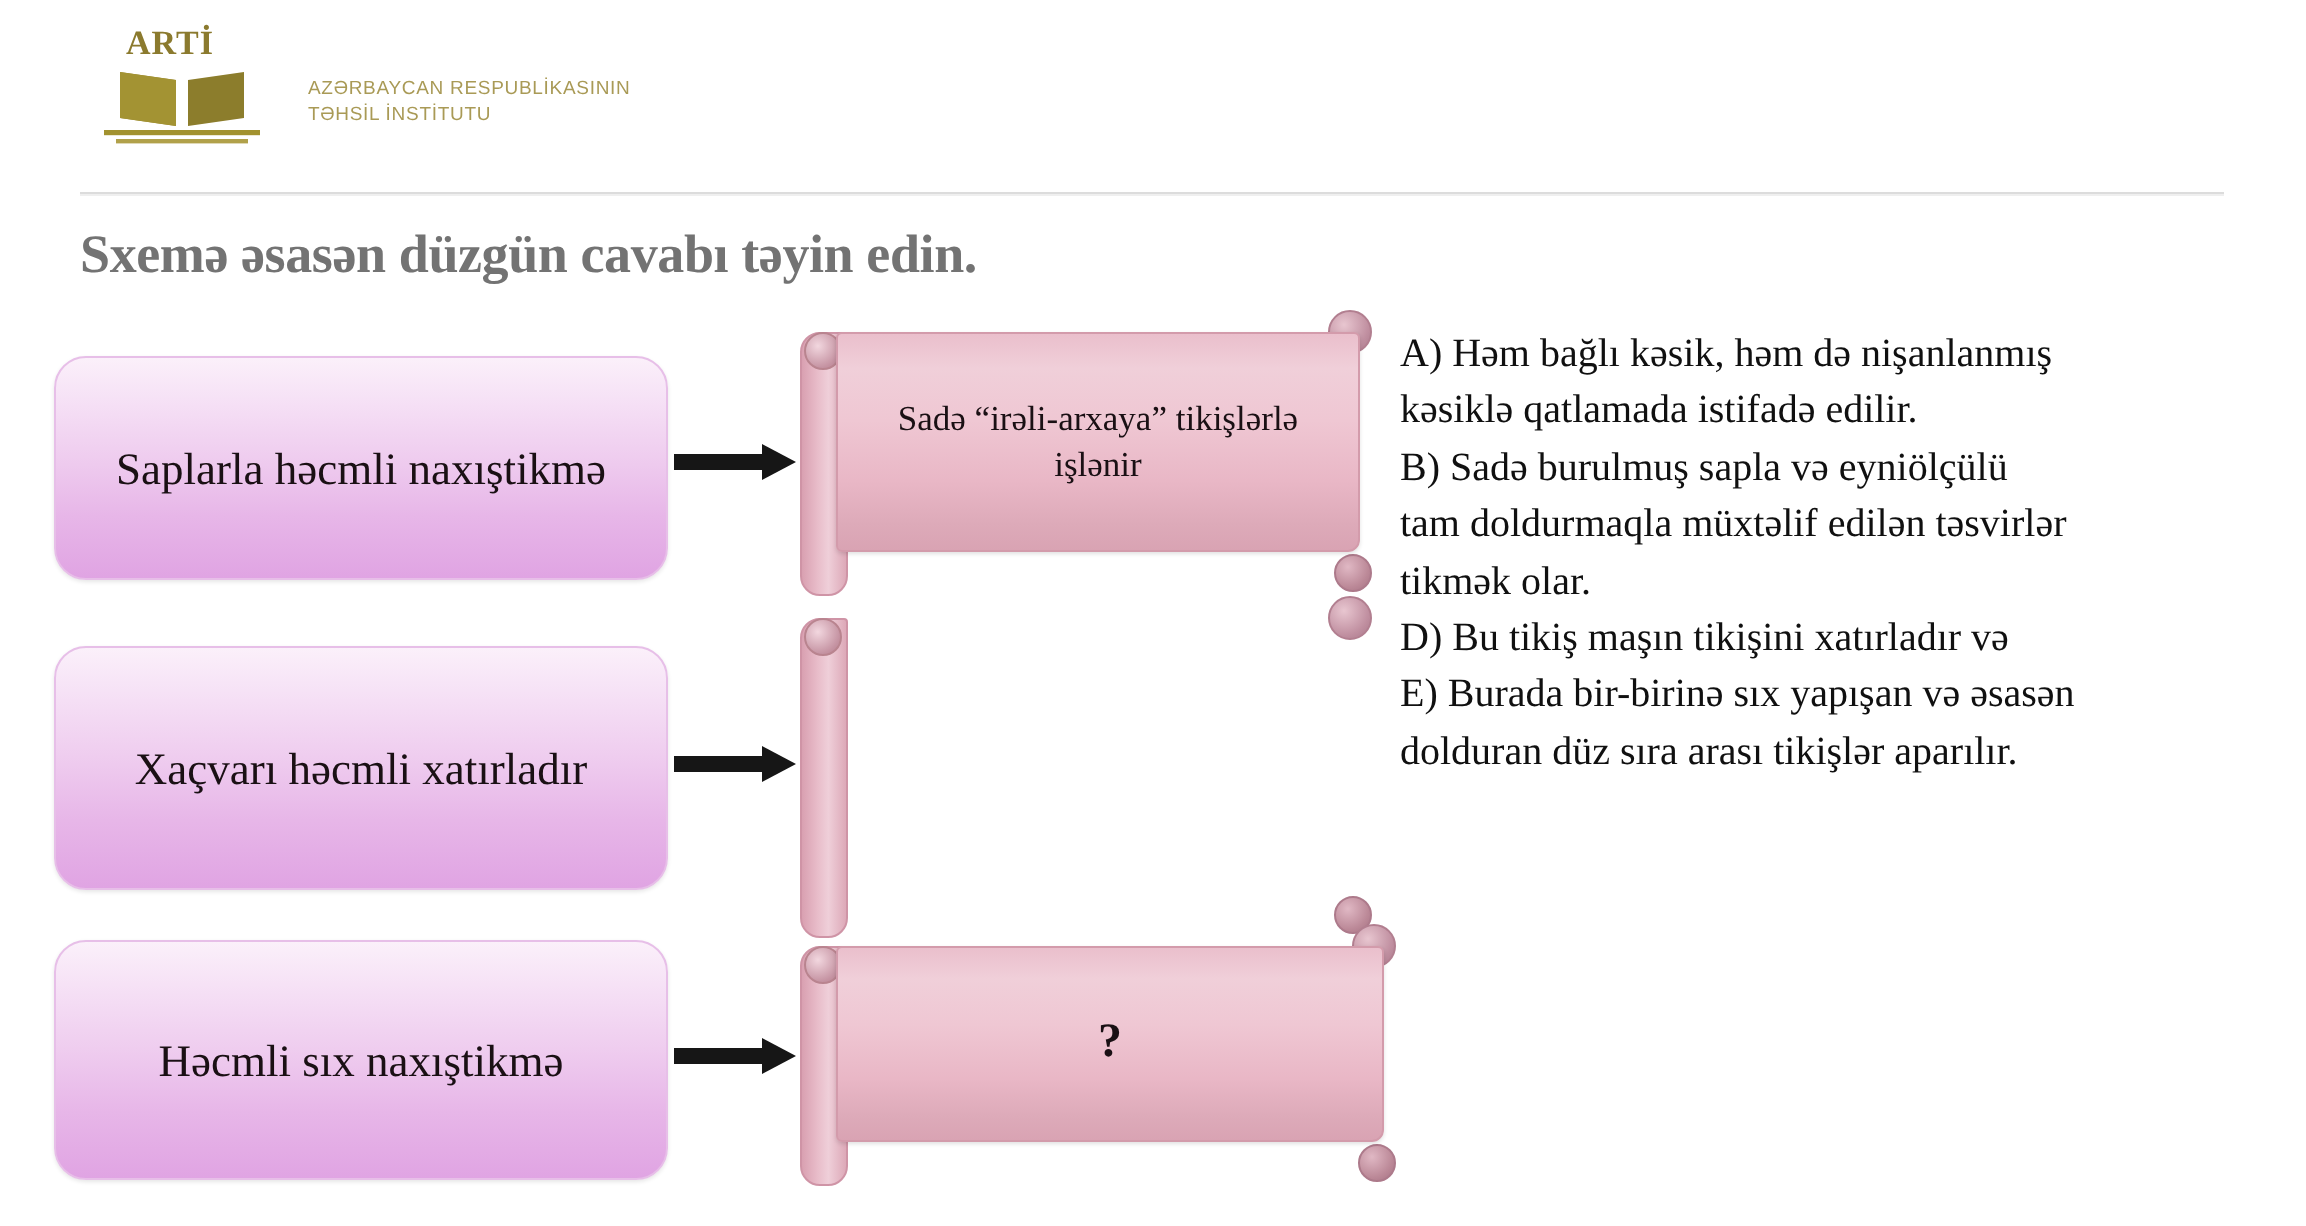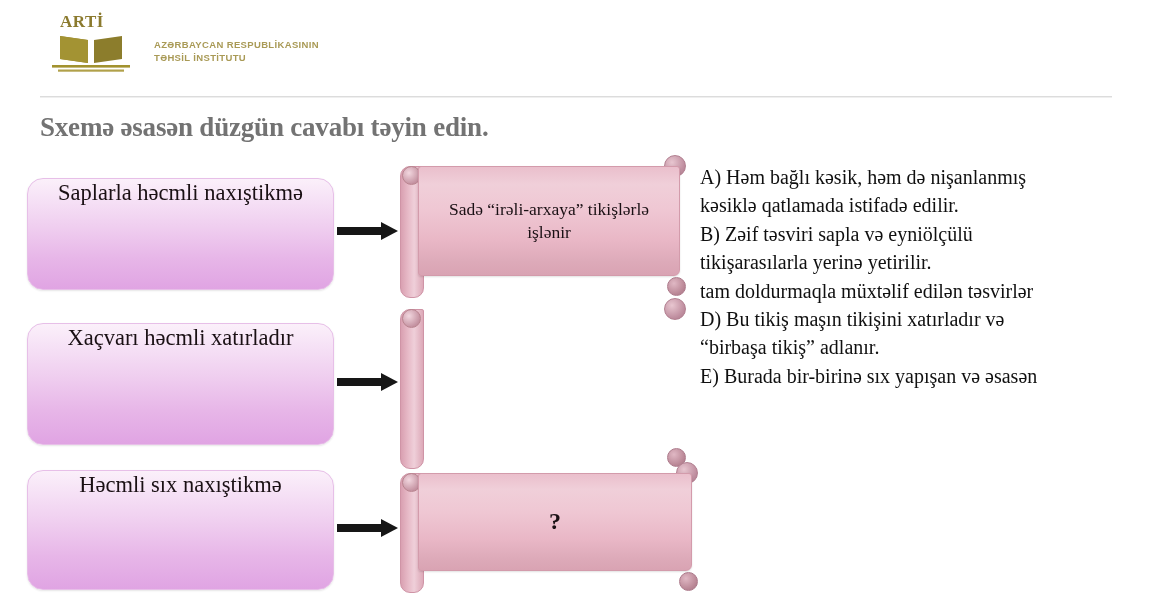--- a/index.html
+++ b/index.html
@@ -25,37 +25,38 @@
   }
   #logo-mark {
     position: absolute;
     left: 8px;
     top: 2px;
     width: 82px;
     height: 58px;
   }
   #logo-wordmark {
     position: absolute;
-    left: 18px;
+    left: 4px;
     top: -2px;
     width: 78px;
+    text-align: center;
     font-family: "Liberation Serif", serif;
     font-weight: bold;
     font-size: 17px;
     letter-spacing: 0.5px;
     color: #8b7a2e;
   }
   #logo-org {
     position: absolute;
     left: 112px;
     top: 24px;
     color: #a99a56;
     font-family: "Liberation Sans", sans-serif;
     font-size: 9.5px;
-    font-weight: bold;
+    font-weight: normal;
     line-height: 13px;
     letter-spacing: 0.35px;
   }
   .org-line { display: block; white-space: nowrap; }
 
   #header-rule {
     position: absolute;
     left: 40px;
     top: 96px;
     width: 1072px;
@@ -85,21 +86,21 @@
     border-radius: 16px;
     background: linear-gradient(to bottom,
         #fbf0fa 0%,
         #f6e2f6 18%,
         #efcdef 45%,
         #e7b6e8 72%,
         #e0a4e3 100%);
     border: 1px solid #e7bfe8;
     box-shadow: 0 1px 2px rgba(0,0,0,0.10);
     display: flex;
-    align-items: flex-start;
+    align-items: center;
     justify-content: center;
   }
   .lbox-label {
     font-family: "Liberation Serif", serif;
     font-size: 22.5px;
     color: #1a1014;
     text-align: center;
     line-height: 1.2;
     padding: 0 10px;
   }
@@ -301,19 +302,19 @@
   <div class="scroll-knob-br"></div>
   <div class="scroll-curl-left"></div>
   <div class="scroll-body">
     <span class="scroll-text big-q">?</span>
   </div>
 </div>
 
 <div id="answers">
   <p class="answer-line">A) Həm bağlı kəsik, həm də nişanlanmış</p>
   <p class="answer-line">kəsiklə qatlamada istifadə edilir.</p>
-  <p class="answer-line">B) Zəif təsviri sapla və eyniölçülü</p>
-  <p class="answer-line">tikişarasılarla yerinə yetirilir.</p>
+  <p class="answer-line">B) Sadə burulmuş sapla və eyniölçülü</p>
   <p class="answer-line">tam doldurmaqla müxtəlif edilən təsvirlər</p>
+  <p class="answer-line">tikmək olar.</p>
   <p class="answer-line">D) Bu tikiş maşın tikişini xatırladır və</p>
-  <p class="answer-line">“birbaşa tikiş” adlanır.</p>
   <p class="answer-line">E) Burada bir-birinə sıx yapışan və əsasən</p>
+  <p class="answer-line">dolduran düz sıra arası tikişlər aparılır.</p>
 </div>
 
 </body></html>

